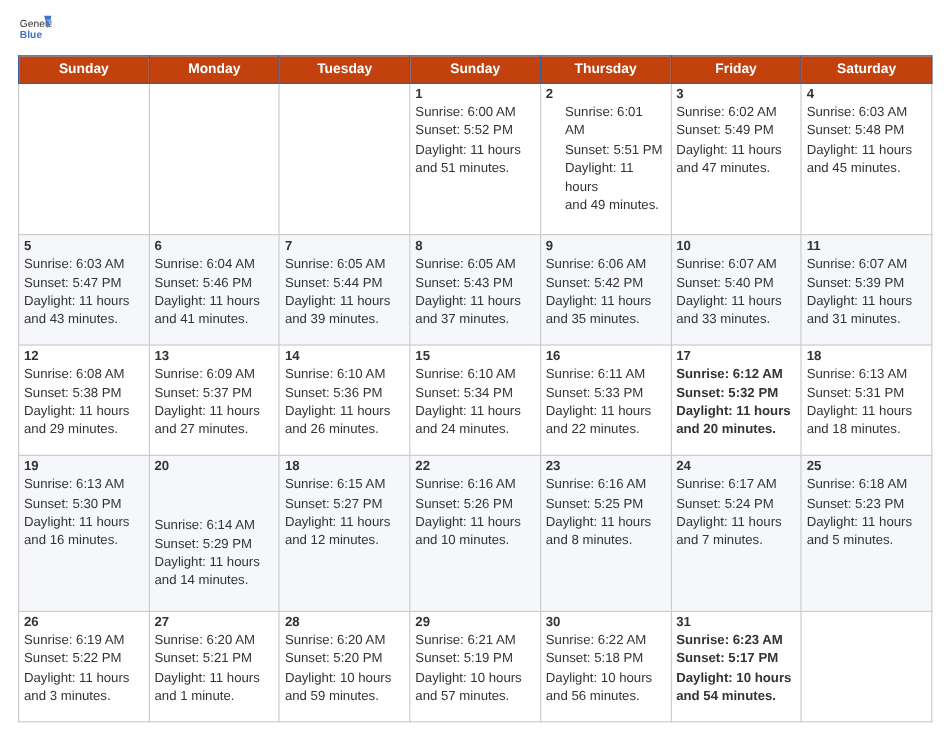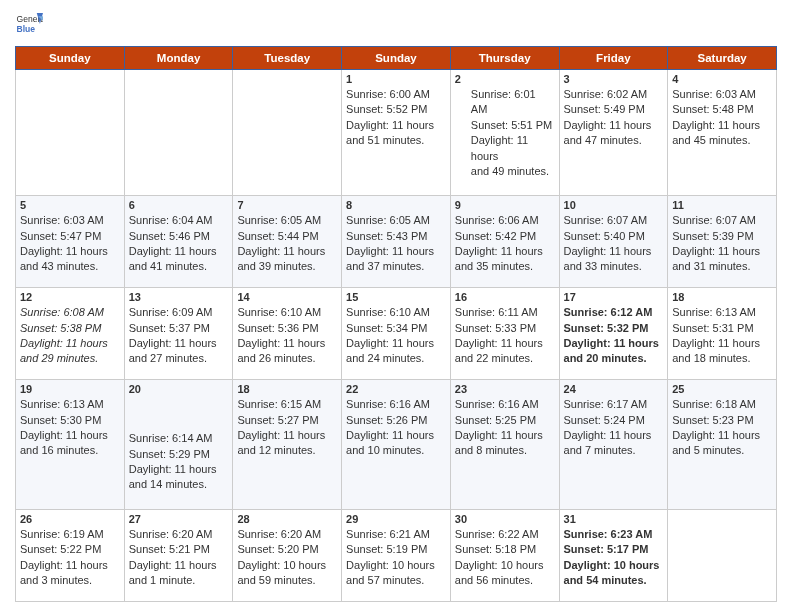--- a/index.html
+++ b/index.html
@@ -199,21 +199,21 @@
             <span class="day-number">11</span>
             <div class="day-info" style="white-space: pre-line;">Sunrise: 6:07 AM
 Sunset: 5:39 PM
 Daylight: 11 hours
 and 31 minutes.</div>
           </td>
         </tr>
         <tr>
           <td>
             <span class="day-number">12</span>
-            <div class="day-info" style="white-space: pre-line; font-style: italic;">Sunrise: 6:08 AM
+            <div class="day-info" style="white-space: pre-line;">Sunrise: 6:08 AM
 Sunset: 5:38 PM
 Daylight: 11 hours
 and 29 minutes.</div>
           </td>
           <td>
             <span class="day-number">13</span>
             <div class="day-info" style="white-space: pre-line;">Sunrise: 6:09 AM
 Sunset: 5:37 PM
 Daylight: 11 hours
 and 27 minutes.</div>

